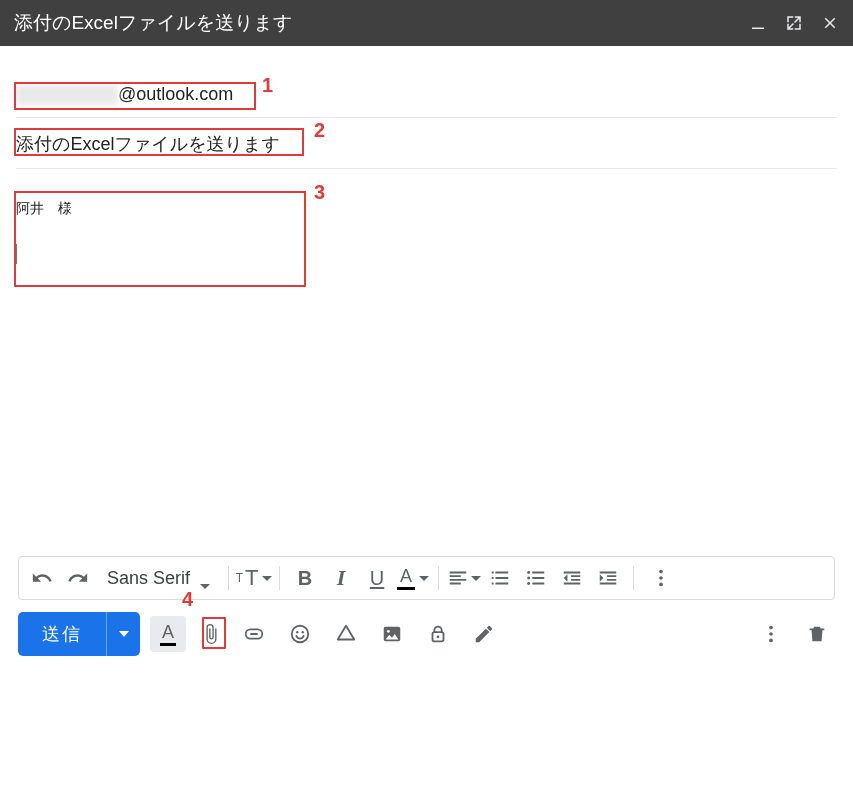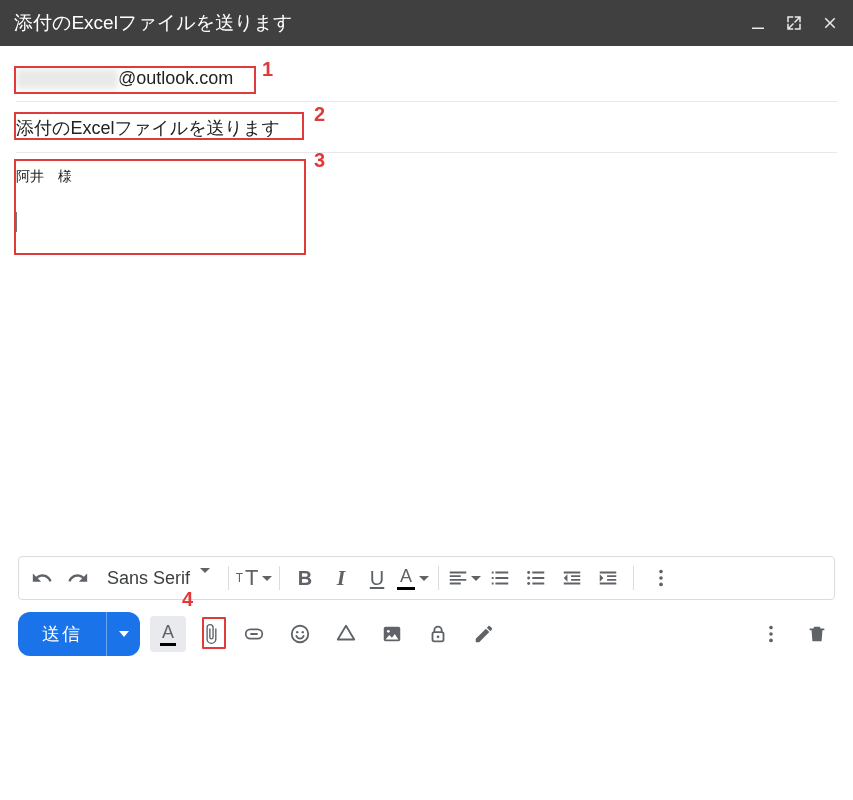--- a/index.html
+++ b/index.html
@@ -25,21 +25,21 @@
     align-items: center;
     padding: 10px 14px;
     font-size: 19px;
   }
   .titlebar-title { flex: 1; }
   .titlebar-controls { display: flex; gap: 18px; }
   .titlebar-controls svg { width: 18px; height: 18px; fill: #e8eaed; }
   .titlebar-controls .ctl { cursor: pointer; display:flex; align-items:center; }
 
   .fields {
-    padding: 0 16px;
+    padding: 16px 16px;
   }
   .field-row {
     position: relative;
     border-bottom: 1px solid #e8e8e8;
     padding: 14px 0 12px 0;
   }
   .field-row:first-child { padding-top: 22px; }
   .to-chip, .subject-text, .body-text {
     font-size: 18px;
     color: #222;
@@ -111,21 +111,21 @@
   }
   .fmt-btn svg { width: 22px; height: 22px; fill: #5f6368; }
   .fmt-sep {
     width: 1px;
     height: 24px;
     background: #dadce0;
     margin: 0 6px;
   }
   .font-picker {
     display: flex;
-    align-items: flex-start;
+    align-items: flex-end;
     font-size: 18px;
     color: #3c4043;
     padding: 0 10px;
     cursor: pointer;
     gap: 10px;
   }
   .dropdown-caret {
     width: 0; height: 0;
     border-left: 5px solid transparent;
     border-right: 5px solid transparent;
@@ -147,21 +147,21 @@
 
   
   .action-bar {
     display: flex;
     align-items: center;
     padding: 6px 18px 18px 18px;
     gap: 10px;
   }
   .send-split {
     display: flex;
-    border-radius: 12px;
+    border-radius: 5px;
     overflow: hidden;
   }
   .send-btn {
     background: #1a73e8;
     color: #fff;
     font-size: 18px;
     letter-spacing: 2px;
     padding: 10px 24px;
     cursor: pointer;
     display:flex; align-items:center;

